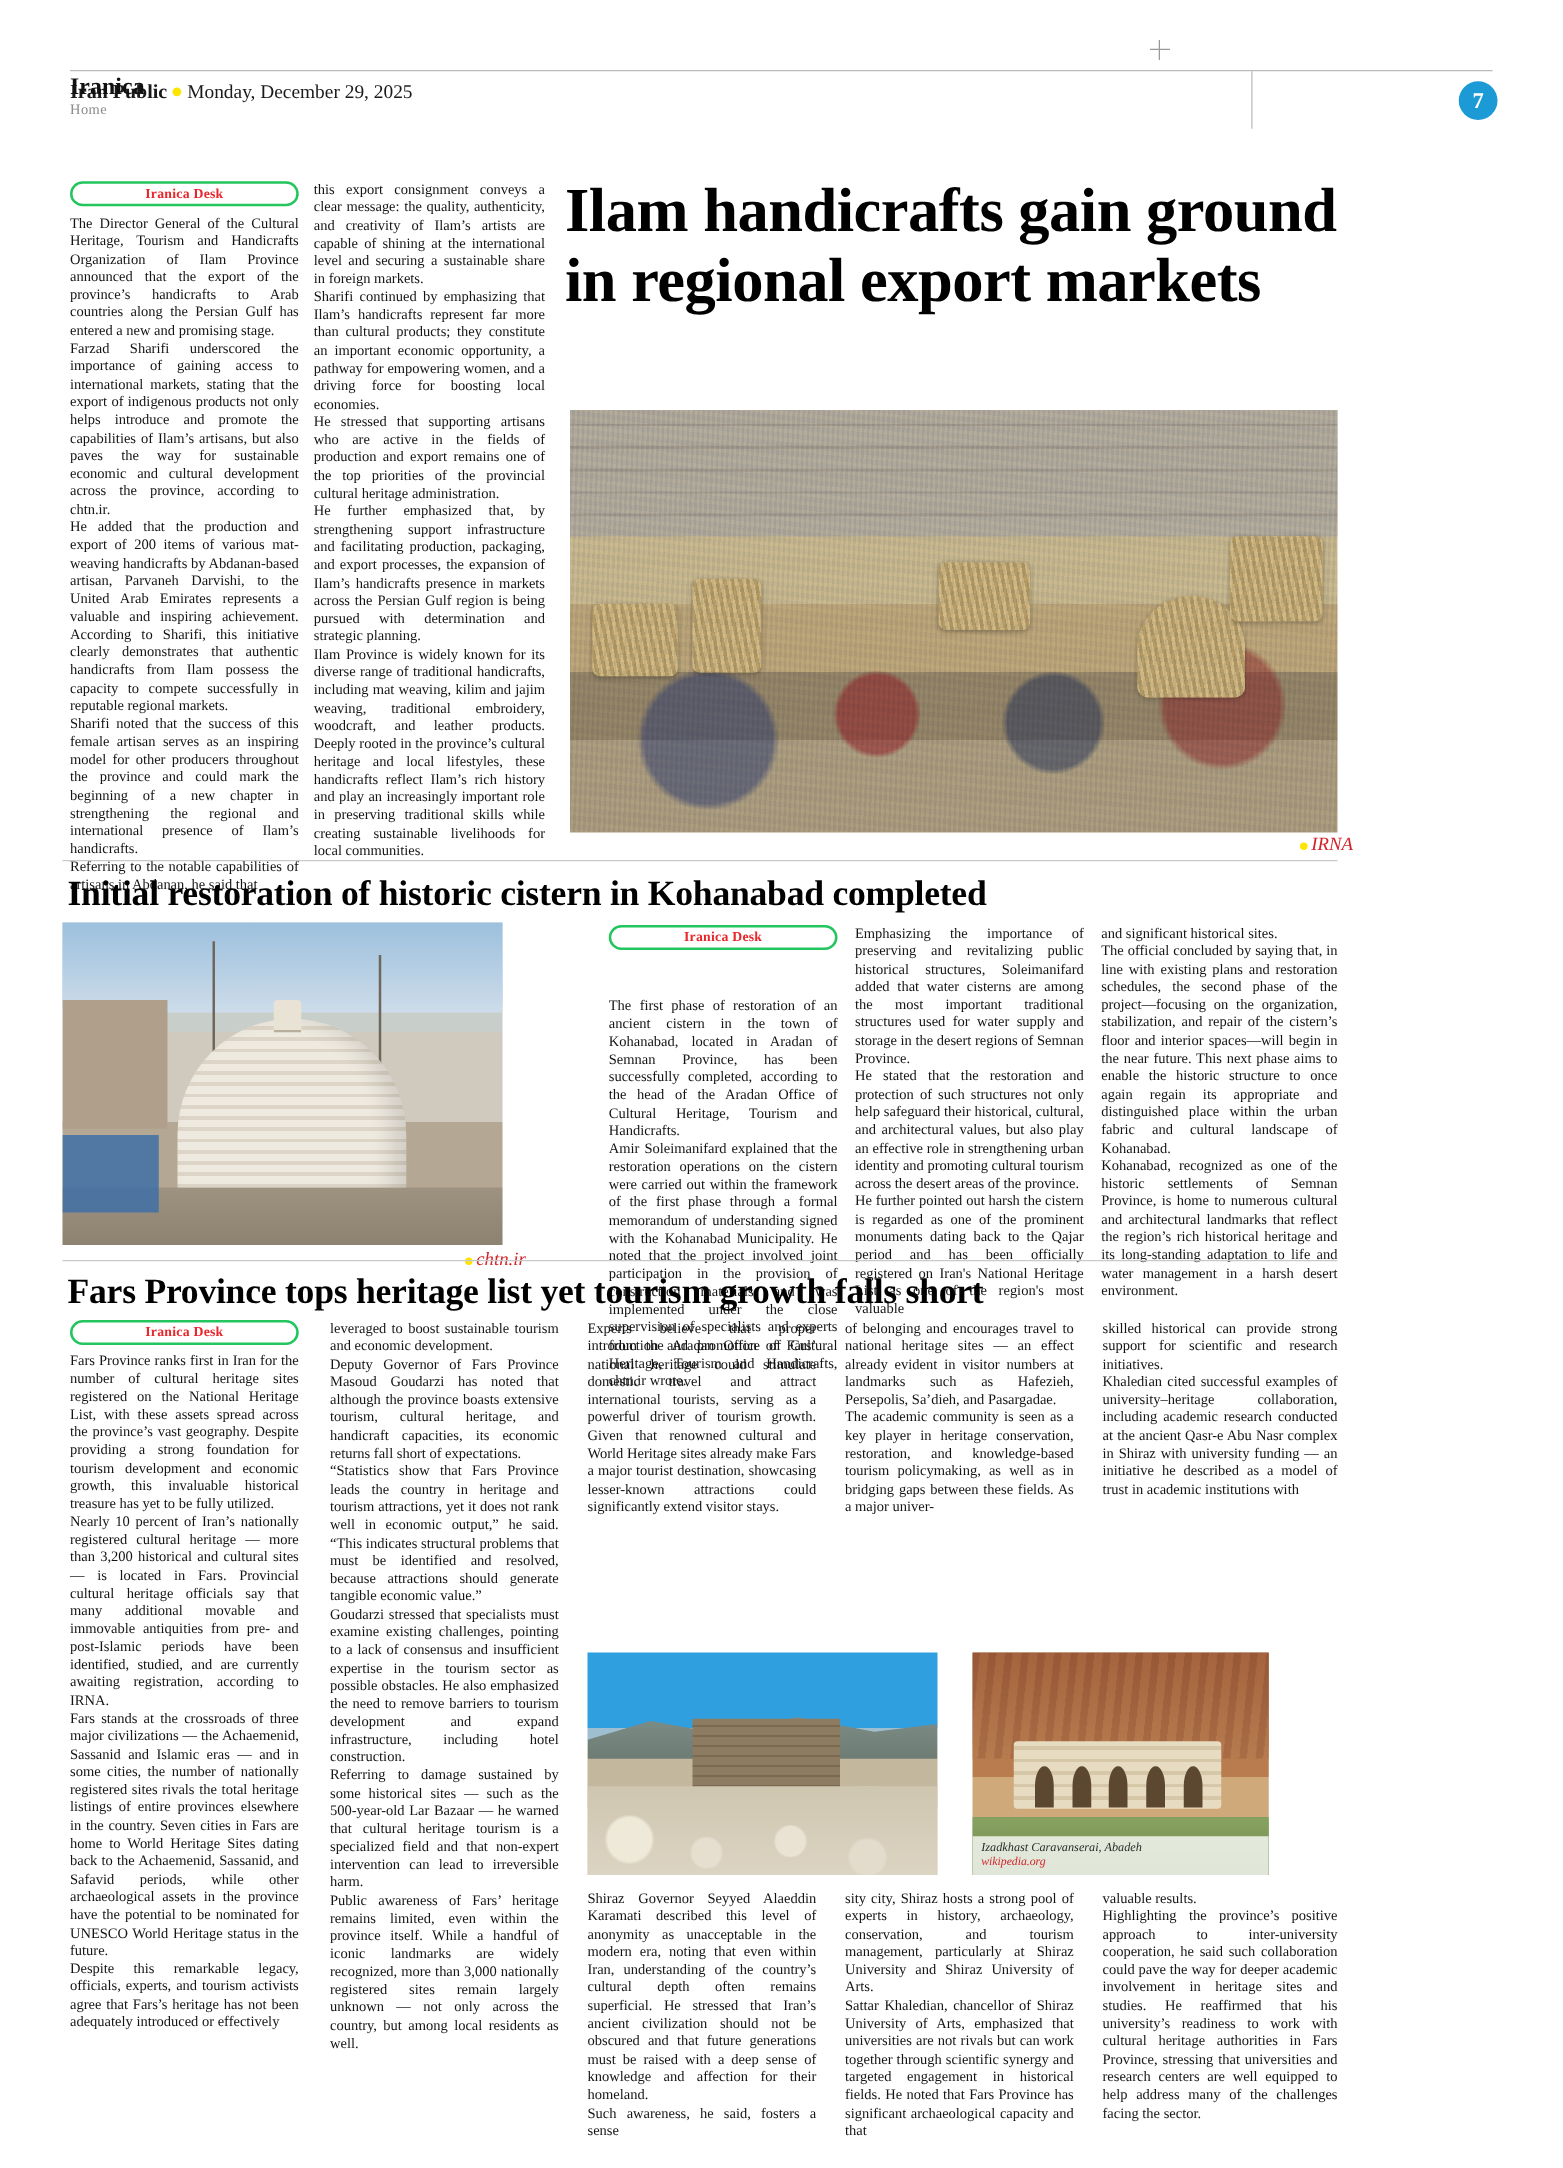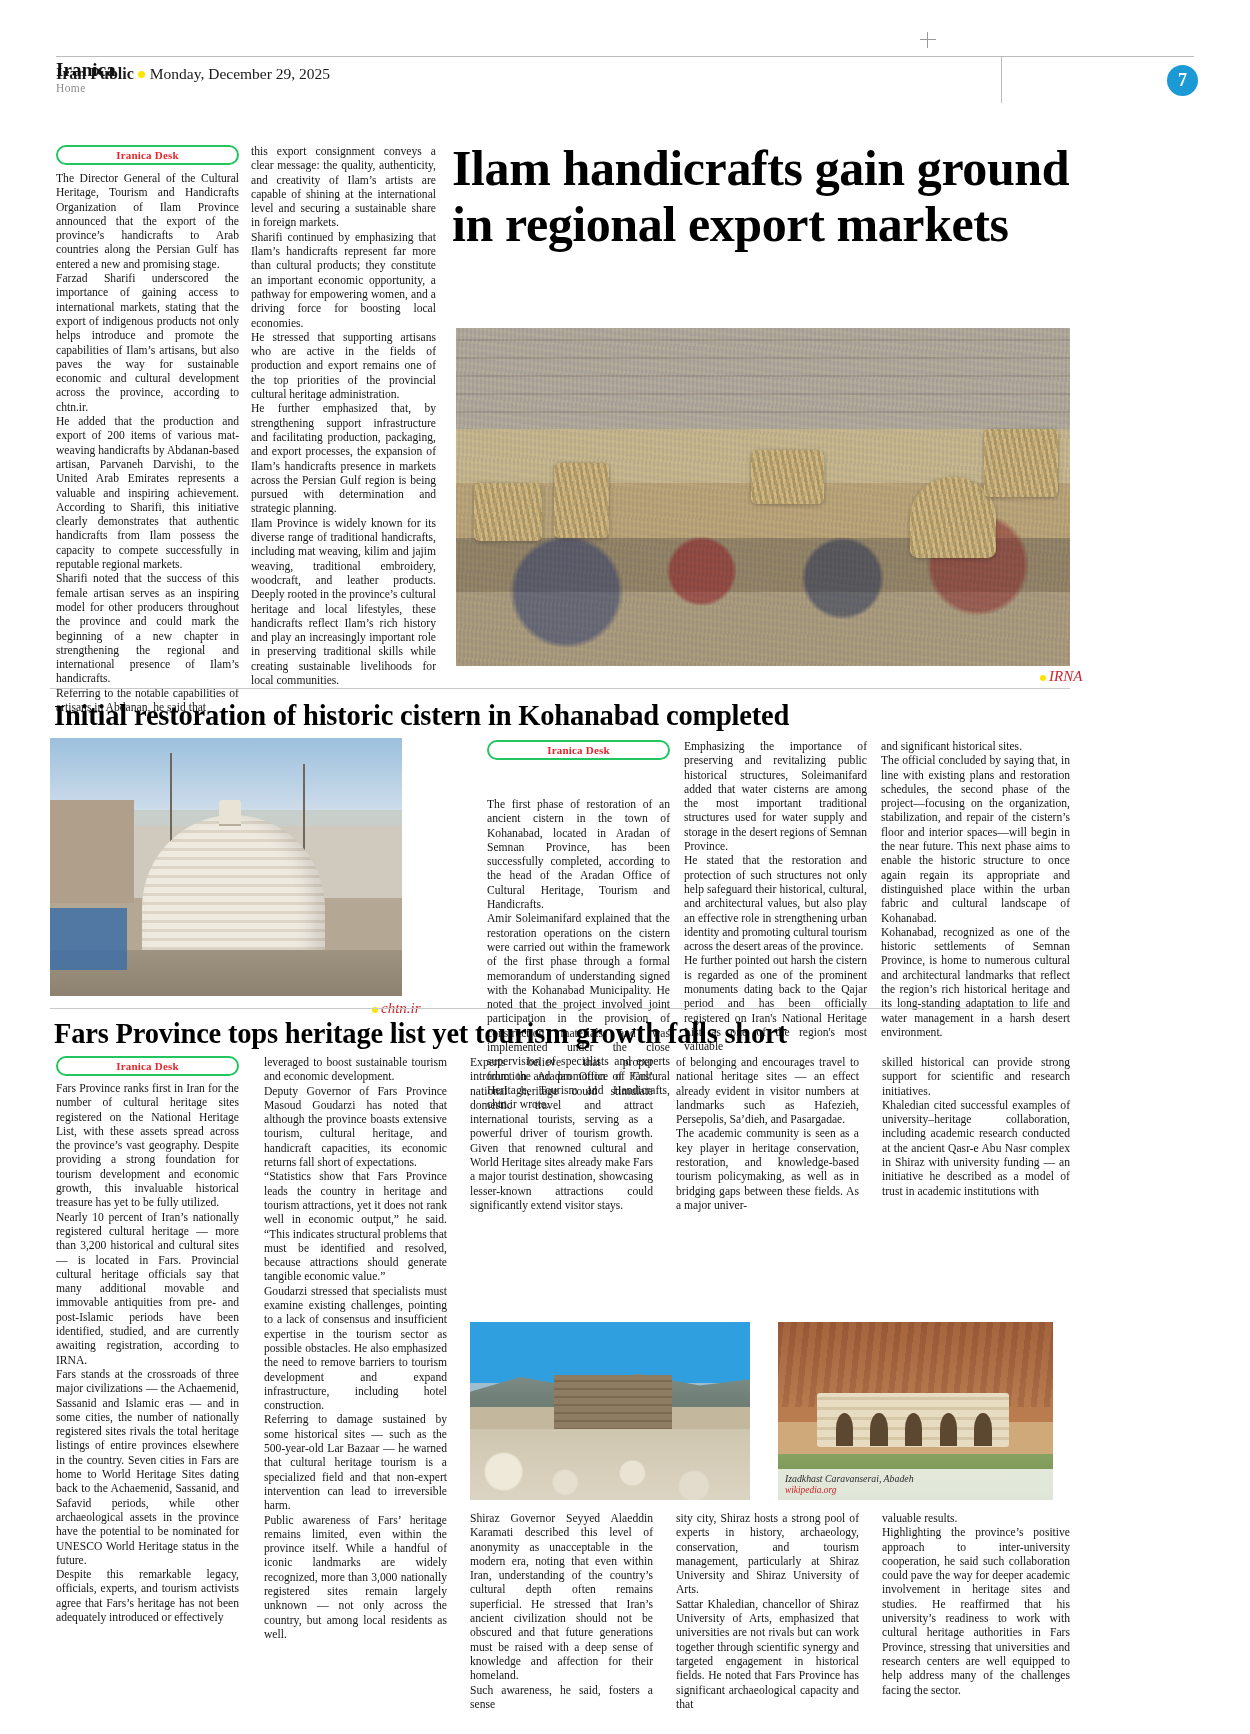--- a/index.html
+++ b/index.html
@@ -195,21 +195,21 @@
     position:absolute; left:0; bottom:0; width:100%; height:40%;
     background:
       radial-gradient(circle at 12% 60%, #efe9da 0 7%, transparent 8%),
       radial-gradient(circle at 34% 75%, #e6dfd0 0 6%, transparent 7%),
       radial-gradient(circle at 58% 62%, #eae3d4 0 7%, transparent 8%),
       radial-gradient(circle at 80% 80%, #e3dccd 0 6%, transparent 7%),
       linear-gradient(180deg,#cfc6b0,#dcd4c2);
   }
 
   
-  #photo-izadkhast { left:778px; top:1322px; width:275px; height:178px;
+  #photo-izadkhast { left:778px; top:1322px; width:237px; height:178px;
     background:linear-gradient(180deg,#a4633f 0 42%,#b97c4e 42% 56%,#cfa97a 56% 74%,#7f9a5c 74% 100%);
   }
   #photo-izadkhast .cliff {
     position:absolute; left:0; top:0; width:100%; height:48%;
     background:
       repeating-linear-gradient(96deg, rgba(120,60,35,.28) 0 6px, rgba(170,105,65,.22) 6px 13px),
       linear-gradient(180deg,#a3623d,#bb8053);
   }
   #photo-izadkhast .caravan {
     position:absolute; left:14%; top:40%; width:70%; height:30%;

